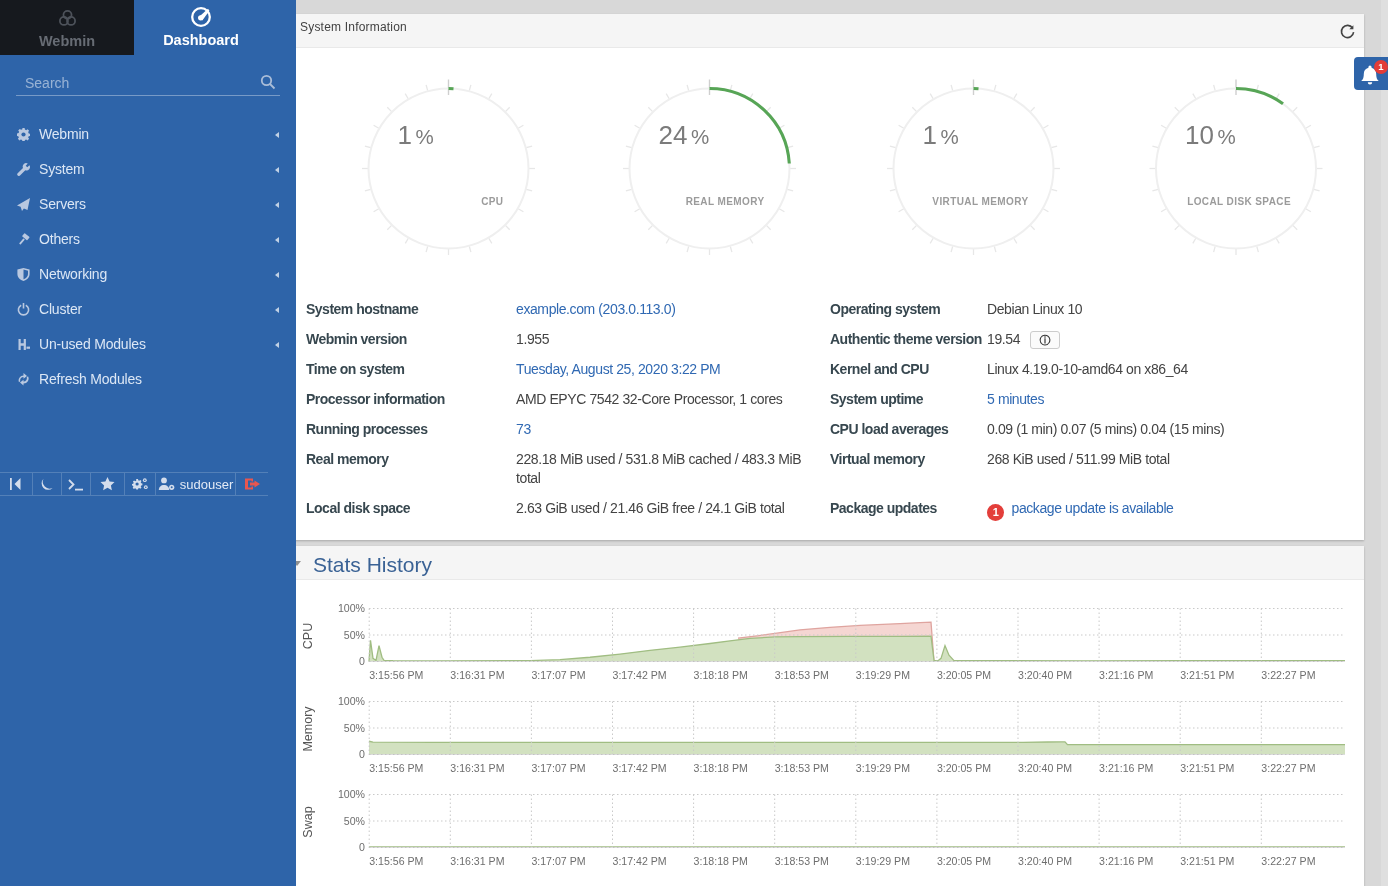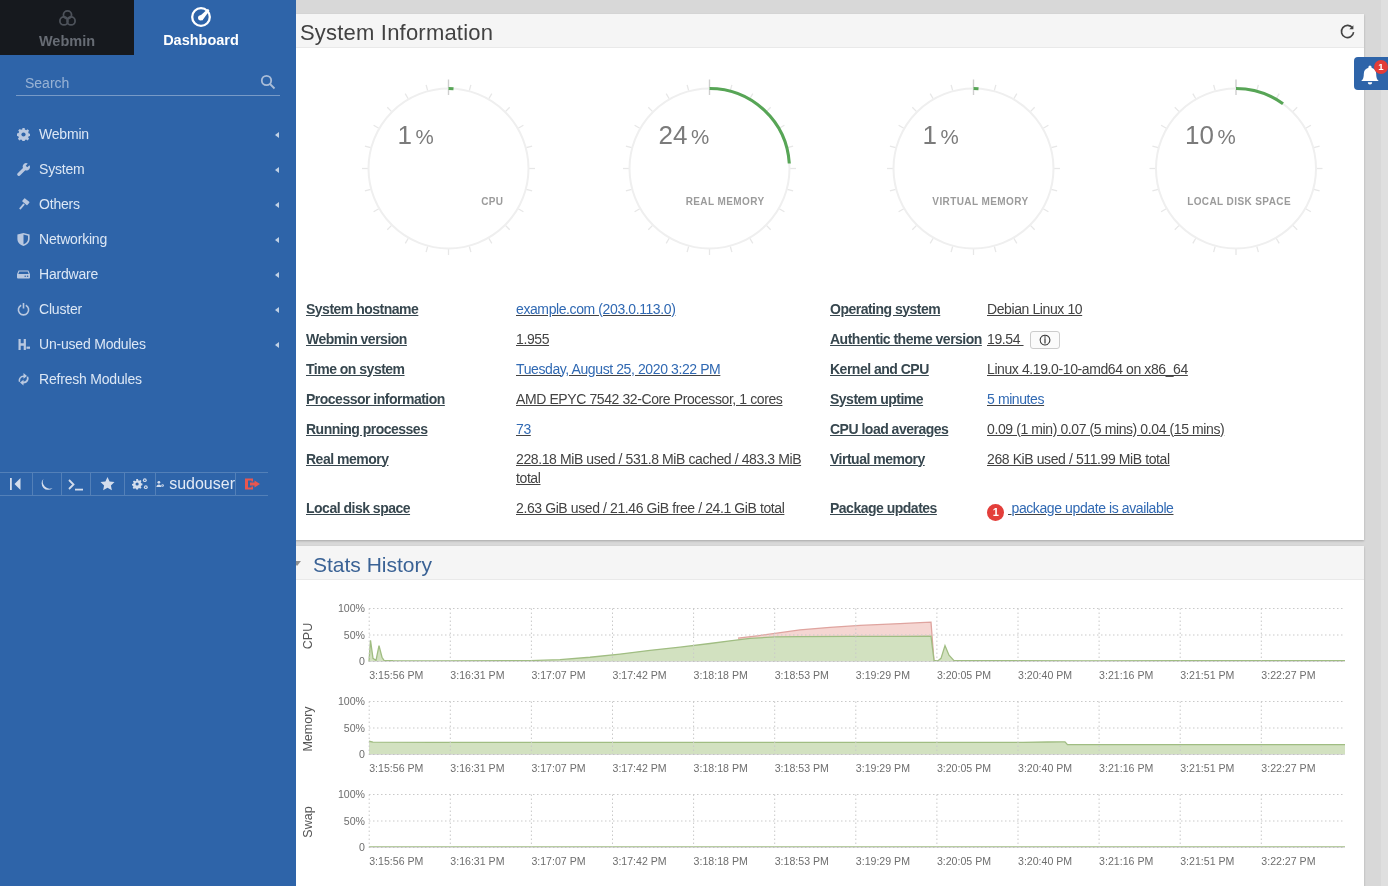--- a/index.html
+++ b/index.html
@@ -17,26 +17,26 @@
 .mic { position:absolute; left:17px; top:11px; } .mic svg { display:block; }
 .mit { position:absolute; left:39px; }
 .caret { position:absolute; right:17px; top:15px; width:0; height:0; border-top:3.5px solid transparent; border-bottom:3.5px solid transparent; border-right:4.5px solid rgba(255,255,255,0.7); }
 #bbar { position:absolute; left:0; top:472px; width:268px; height:24px; border-top:1px solid rgba(255,255,255,0.18); border-bottom:1px solid rgba(255,255,255,0.18); display:flex; }
 .bb { height:100%; border-right:1px solid rgba(255,255,255,0.18); display:flex; align-items:center; justify-content:center; } .bb svg { display:block; }
 #main { position:absolute; left:268px; top:0; width:1120px; height:886px; background:#d8d8d8; }
 .panel { position:absolute; left:15px; width:1081px; background:#fff; box-shadow:0 1px 2px rgba(0,0,0,0.22); }
 .phead { height:34px; background:#f5f5f5; border-bottom:1px solid #e9e9e9; position:relative; }
 #p1 { top:14px; height:526px; }
 #p2 { top:546px; height:354px; }
-#p1 .phead .ti { position:absolute; left:17px; top:6px; font-size:22px; letter-spacing:0.2px; color:#424242; }
+#p1 .phead .ti { position:absolute; left:17px; top:6px; font-size:12px; letter-spacing:0.2px; color:#424242; }
 #p2 .phead .ti { position:absolute; left:30px; top:7px; font-size:21px; color:#3a6295; }
 .dcaret { position:absolute; left:10px; top:15px; width:0; height:0; border-left:4px solid transparent; border-right:4px solid transparent; border-top:5px solid #909090; }
 #refresh { position:absolute; right:8px; top:10px; }
 #itable { position:absolute; left:0; top:280px; width:1081px; border-collapse:collapse; table-layout:fixed; }
-#itable td { padding:5.5px 0; vertical-align:top; font-size:14px; line-height:19px;text-decoration:underline; }
+#itable td { padding:5.5px 0; vertical-align:top; font-size:14px; line-height:19px; }
 .tl { font-weight:bold; color:#37474f; letter-spacing:-0.5px; white-space:nowrap; overflow:visible; }
 .tv { color:#434343; letter-spacing:-0.4px; }
 .l1 { width:233px; padding-left:23px !important; }
 .v1 { width:307px;margin-top:28px; }
 .l2 { width:164px; padding-left:7px !important; }
 .v2 { width:377px; }
 a { color:#3069b3; text-decoration:none; }
 .infobtn { display:inline-block; border:1px solid #ccc; border-radius:3px; background:#fbfbfb; font-size:11px; font-weight:bold; color:#333; padding:0px 9px; margin-left:6px; line-height:16px; }
 .pkgbadge { display:inline-block; width:17px; height:17px; border-radius:50%; background:#e33e3a; color:#fff; font-size:11px; font-weight:bold; text-align:center; line-height:17px; margin-right:4px; vertical-align:-3px; }
 #bell { position:fixed; left:1354px; top:57px; width:34px; height:33px; background:#2e64a9; border-radius:4px 0 0 4px; z-index:9; }
@@ -371,45 +371,45 @@
           <svg width="13" height="13" viewBox="0 0 13 13" style="">
             <path fill="#b9c8e0" d="M12.4 2.2 10.3 4.3 8.7 2.7 10.8.6A3.4 3.4 0 0 0 6 4.9L.7 10.2a1.6 1.6 0 1 0 2.3 2.3L8.3 7.2a3.4 3.4 0 0 0 4.1-5z"></path>
           </svg>
         </span>
         <span class="mit">System</span>
         <span class="caret"></span>
       </div>
       <div class="mi">
         <span class="mic">
           <svg width="13" height="13" viewBox="0 0 13 13" style="">
+            <path fill="#b9c8e0" d="M13 0 0 7.5l3.6 1.2L5 13l1.9-2.6L10.5 12z"></path>
+          </svg>
+        </span>
+        <span class="mit">Servers</span>
+        <span class="caret"></span>
+      </div>
+      <div class="mi">
+        <span class="mic">
+          <svg width="13" height="13" viewBox="0 0 13 13" style="">
             <g fill="#b9c8e0" transform="rotate(40 6.5 6.5)">
               <rect x="3.2" y="0.8" width="6.6" height="4.2" rx="0.6"></rect>
               <rect x="5.7" y="5.6" width="1.8" height="6.8" rx="0.6"></rect>
             </g>
           </svg>
         </span>
         <span class="mit">Others</span>
         <span class="caret"></span>
       </div>
       <div class="mi">
         <span class="mic">
           <svg width="13" height="13" viewBox="0 0 13 13" style="">
             <path fill="#b9c8e0" d="M6.5 0 12.6 1.6 V6 C12.6 9.5 9.8 12 6.5 13 3.2 12 .4 9.5 .4 6 V1.6 Z M6.5 1.6 6.5 11.3 C9 10.4 11 8.4 11 6 V2.8 Z" fill-rule="evenodd"></path>
           </svg>
         </span>
         <span class="mit">Networking</span>
-        <span class="caret"></span>
-      </div>
-      <div class="mi">
-        <span class="mic">
-          <svg width="13" height="13" viewBox="0 0 13 13" style="">
-            <path fill="#b9c8e0" d="M1.6 2.5h9.8L13 6.2v3.3a1 1 0 0 1-1 1H1a1 1 0 0 1-1-1V6.2zM1.3 6h10.4L10.7 3.5H2.3zM10.6 9a.8.8 0 1 0 0-1.6.8.8 0 0 0 0 1.6zm-2.4 0a.8.8 0 1 0 0-1.6.8.8 0 0 0 0 1.6z"></path>
-          </svg>
-        </span>
-        <span class="mit">Hardware</span>
         <span class="caret"></span>
       </div>
       <div class="mi">
         <span class="mic">
           <svg width="13" height="13" viewBox="0 0 13 13" style="">
             <path fill="none" stroke="#b9c8e0" stroke-width="1.6" d="M4.2 2.2a5.1 5.1 0 1 0 4.6 0"></path>
             <line x1="6.5" y1="0" x2="6.5" y2="5.5" stroke="#b9c8e0" stroke-width="1.6"></line>
           </svg>
         </span>
         <span class="mit">Cluster</span>
@@ -467,21 +467,21 @@
           <circle cx="13.8" cy="10.2" r=".8" fill="#2e64a9"></circle>
         </svg>
       </div>
     <div class="bb" style="width:80px">
         <svg width="17" height="14" viewBox="0 0 17 14" style="">
           <circle cx="6" cy="3.4" r="2.9" fill="#d4ddec"></circle>
           <path fill="#d4ddec" d="M.8 13c0-3 2.3-5 5.2-5s5.2 2 5.2 5z"></path>
           <circle cx="13.7" cy="10.3" r="2.6" fill="#d4ddec"></circle>
           <circle cx="13.7" cy="10.3" r="1" fill="#2e64a9"></circle>
         </svg>
-        <span style="color:#e3eaf5;font-size:16px;margin-left:5px">sudouser</span>
+        <span style="color:#e3eaf5;font-size:13px;margin-left:5px">sudouser</span>
       </div>
     <div class="bb" style="width:32px;border-right:none">
         <svg width="15" height="14" viewBox="0 0 15 14" style="">
           <path fill="#e8564f" d="M0 1.5h8v3H6.5v-1H3v7h3.5v-1H8v3H0z"></path>
           <path fill="#e8564f" d="M9.5 3.5 15 7l-5.5 3.5v-2H5v-3h4.5z"></path>
         </svg>
       </div>
   </div>
 </div>
 <div id="bell">

